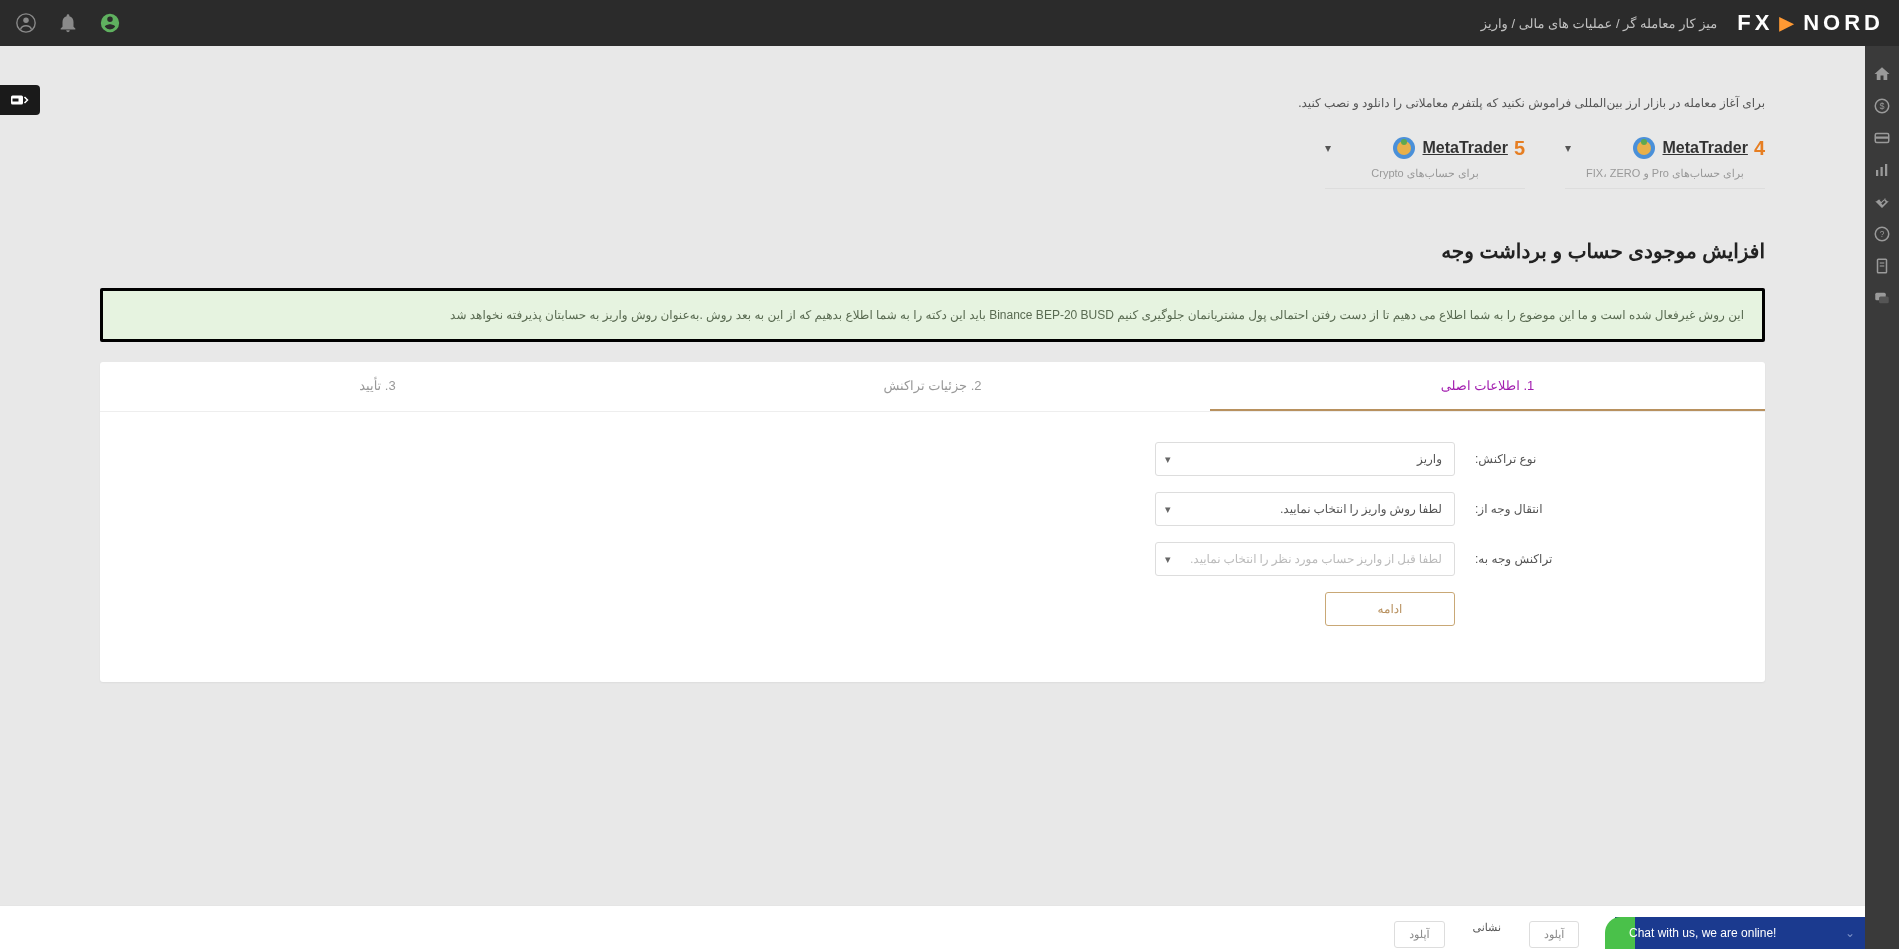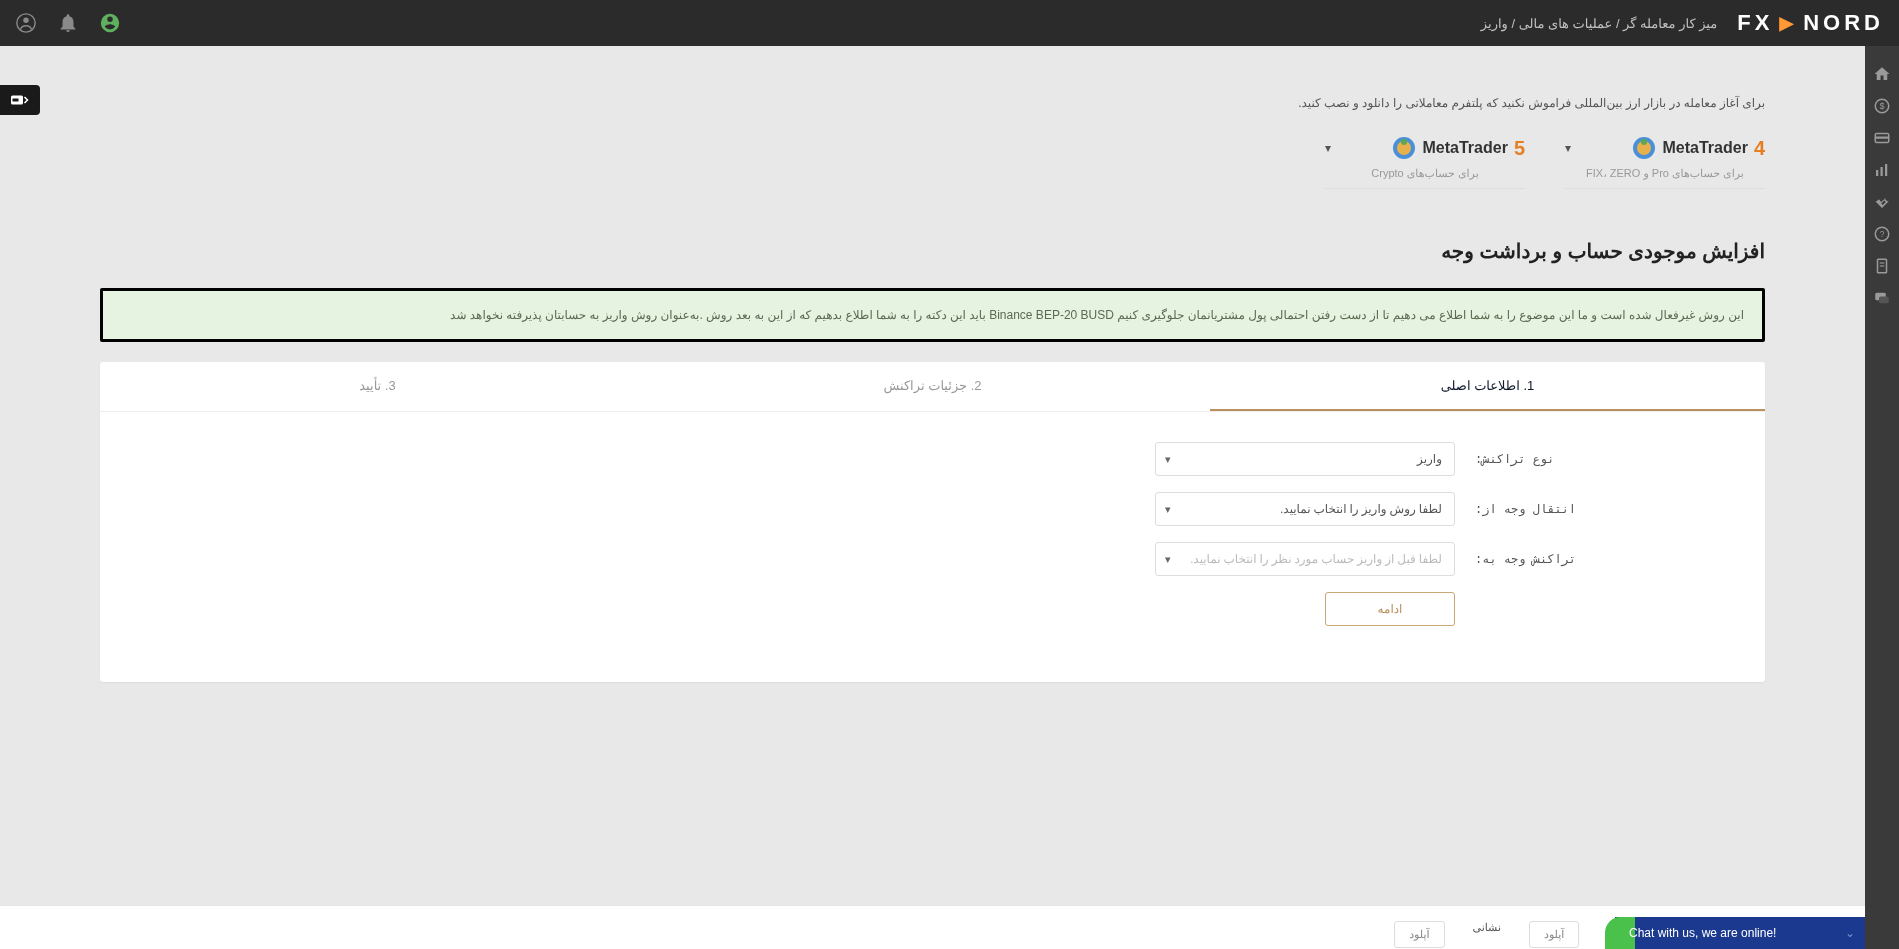--- a/index.html
+++ b/index.html
@@ -27,38 +27,38 @@
 
 
 .main { margin-right: 34px; padding: 50px 100px 100px 100px; }
 .intro-text { text-align: right; font-size: 12px; color: #555; margin-bottom: 25px; }
 
 .platforms { display: flex; gap: 40px; justify-content: flex-start; }
 .platform-card { width: 200px; text-align: center; border-bottom: 1px solid #ddd; padding-bottom: 8px; }
 .platform-head { display: flex; align-items: center; justify-content: space-between; direction: ltr; }
 .platform-logo { display: flex; align-items: center; gap: 6px; font-weight: bold; font-size: 16px; }
 .mt-icon { width: 26px; height: 26px; position: relative; }
-.mt-glyph { font-family: Arial; font-weight: bold; }
+.mt-glyph { font-family: Arial; font-weight: bold; text-decoration: underline; }
 .mt4-num { color: #e67e22; font-size: 20px; }
 .mt5-num { color: #e67e22; font-size: 20px; }
 .platform-sub { font-size: 11px; color: #999; margin-top: 6px; }
 .chev-down { color: #555; font-size: 12px; cursor: pointer; }
 
 .page-title { font-size: 20px; color: #222; margin-top: 50px; text-align: right; }
 
 .alert { background: #e6f3e0; border: 3px solid #000000; color: #5a6b52; padding: 14px 18px; font-size: 12px; margin-top: 25px; border-radius: 2px; line-height: 1.7; }
 
 .card { background: #fff; margin-top: 20px; border-radius: 3px; box-shadow: 0 1px 2px rgba(0,0,0,0.05); }
 .tabs { display: flex; border-bottom: 1px solid #eee; }
 .tab { flex: 1; text-align: center; padding: 16px 0; font-size: 13px; color: #999; cursor: pointer; border-bottom: 2px solid transparent; }
-.tab.active { color: #0f172a; border-bottom-color: #b8915f; }
+.tab.active { color: #a21caf; border-bottom-color: #b8915f; }
 
 .form-body { padding: 30px 40px 40px 40px; }
 .form-row { display: flex; align-items: center; gap: 20px; margin-bottom: 16px; }
-.form-label { width: 250px; text-align: left; font-size: 12px; color: #555; font-family: Liberation Mono, monospace; }
+.form-label { width: 250px; text-align: left; font-size: 12px; color: #555; }
 .form-control-wrap { width: 300px; position: relative; }
 .form-control { width: 100%; height: 34px; border: 1px solid #ddd; border-radius: 3px; padding: 0 12px; font-size: 12px; background: #fff; appearance: none; font-family: Tahoma; color: #555; }
 .form-control::placeholder { color: #bbb; }
 .select-arrow { position: absolute; left: 10px; top: 50%; transform: translateY(-50%); pointer-events: none; color: #666; font-size: 11px; }
 .btn-continue { width: 130px; height: 34px; border: 1px solid #c9a876; background: #fff; color: #b8915f; border-radius: 3px; font-size: 12px; cursor: pointer; font-family: Tahoma; margin-left: 26px; }
 
 
 .footer-bar { position: fixed; bottom: 0; left: 0; right: 34px; background: #fff; border-top: 1px solid #e5e5e5; height: 44px; display: flex; align-items: center; justify-content: flex-start; padding: 0 30px; gap: 28px; z-index: 5; direction: rtl; }
 .footer-text { font-size: 11px; color: #777; }
 .footer-label { font-size: 11px; color: #555; }

